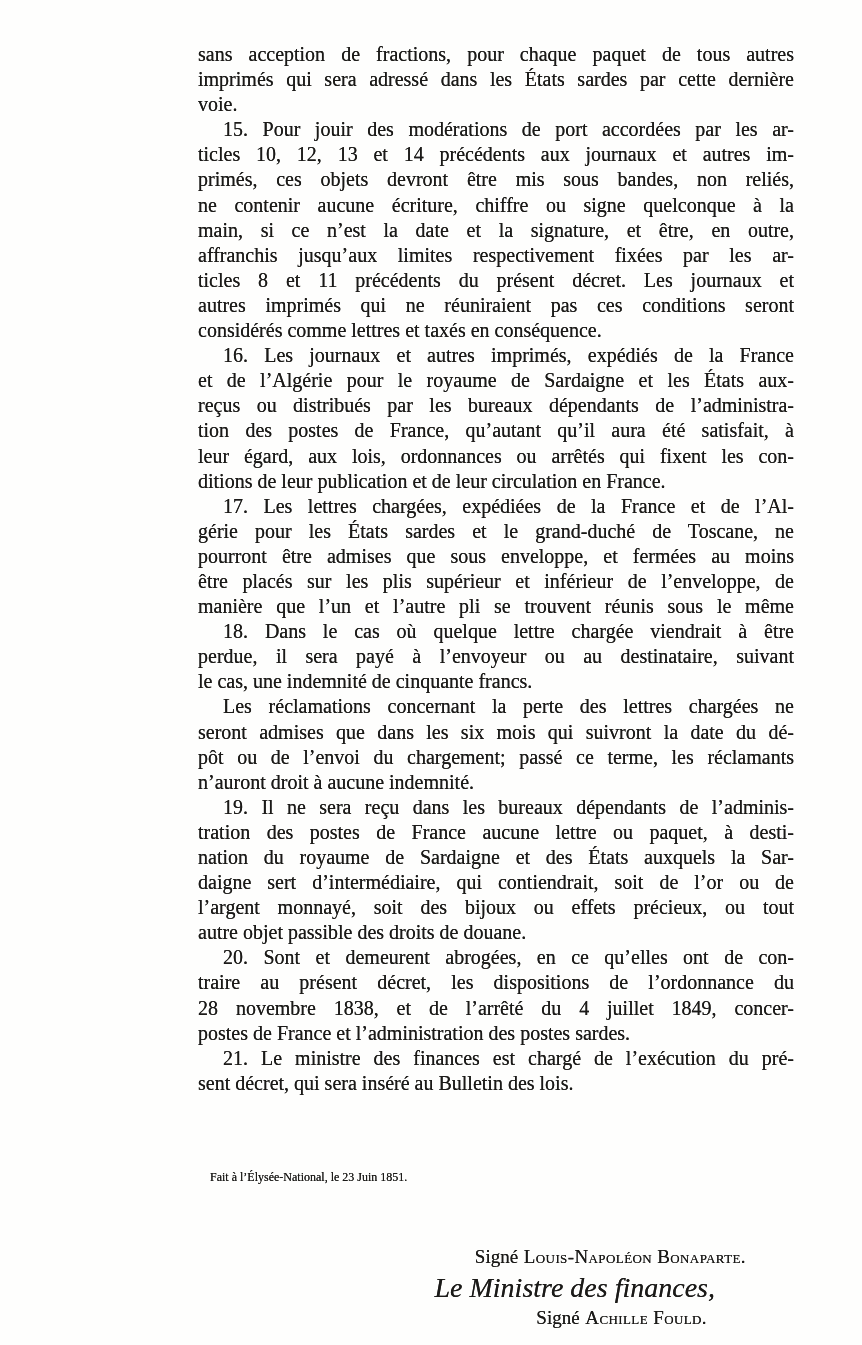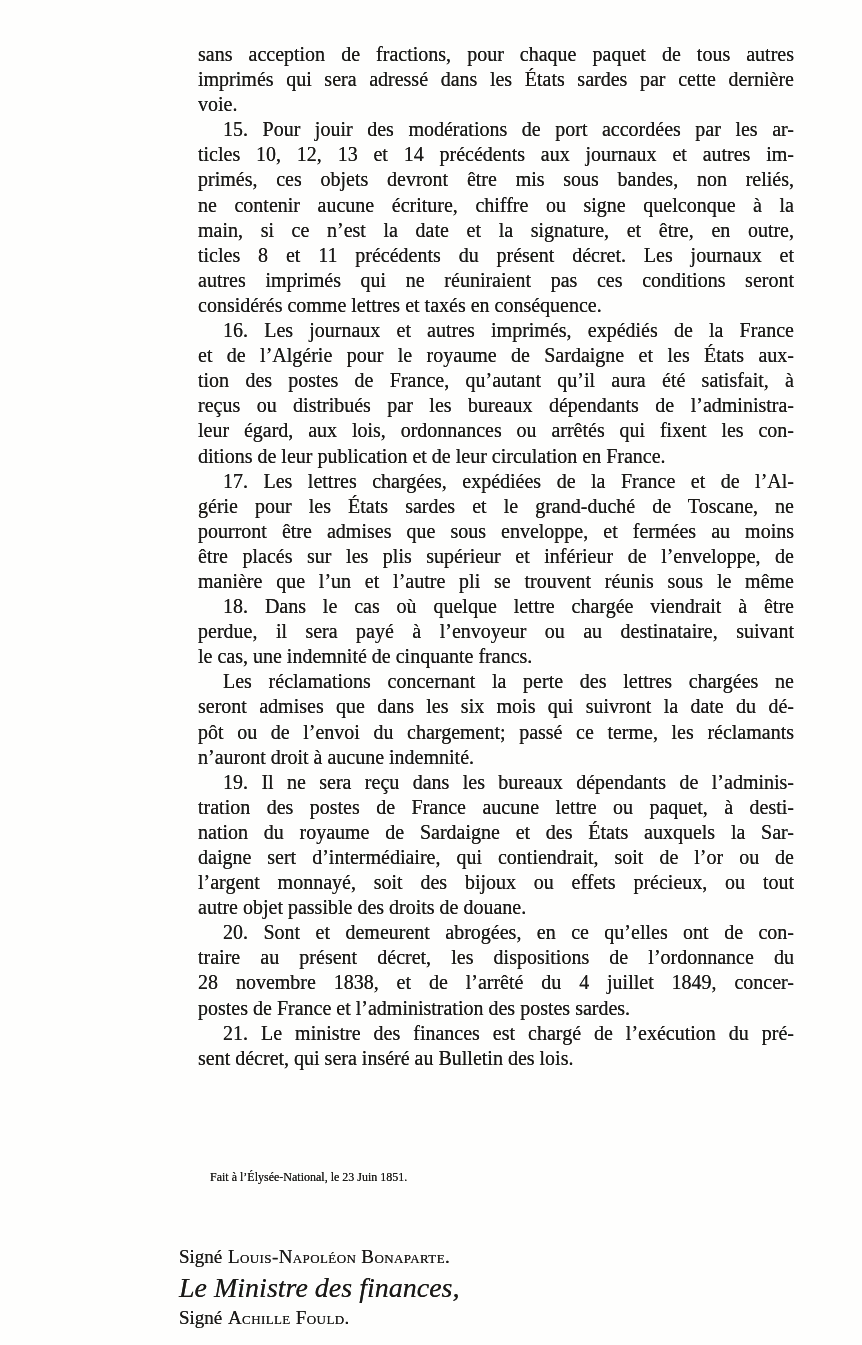--- a/index.html
+++ b/index.html
@@ -48,21 +48,21 @@
   .sig-block {
     position: absolute;
     left: 179px;
     top: 1242px;
     width: 596px;
   }
   .sig {
     font-size: 19px;
     line-height: 30.5px;
     height: 30.5px;
-    text-align: left;
+    text-align: right;
     white-space: nowrap;
   }
   .sig .prefix { margin-right: 0.3em; }
   .sig .sc {
     font-variant: small-caps;
     letter-spacing: 0.4px;
   }
   .sig1 { padding-right: 29px; }
   .sig2 {
     padding-right: 60px;
@@ -77,27 +77,28 @@
 <div class="page">
   <div class="text-block" id="body-block">
       <div class="line">sans acception de fractions, pour chaque paquet de tous autres</div>
       <div class="line">imprimés qui sera adressé dans les États sardes par cette dernière</div>
       <div class="line last">voie.</div>
       <div class="line indent">15. Pour jouir des modérations de port accordées par les ar-</div>
       <div class="line">ticles 10, 12, 13 et 14 précédents aux journaux et autres im-</div>
       <div class="line">primés, ces objets devront être mis sous bandes, non reliés,</div>
       <div class="line">ne contenir aucune écriture, chiffre ou signe quelconque à la</div>
       <div class="line">main, si ce n’est la date et la signature, et être, en outre,</div>
+      <div class="line">affranchis jusqu’aux limites respectivement fixées par les ar-</div>
       <div class="line">ticles 8 et 11 précédents du présent décret. Les journaux et</div>
       <div class="line">autres imprimés qui ne réuniraient pas ces conditions seront</div>
       <div class="line last">considérés comme lettres et taxés en conséquence.</div>
       <div class="line indent">16. Les journaux et autres imprimés, expédiés de la France</div>
       <div class="line">et de l’Algérie pour le royaume de Sardaigne et les États aux-</div>
+      <div class="line">reçus ou distribués par les bureaux dépendants de l’administra-</div>
       <div class="line">tion des postes de France, qu’autant qu’il aura été satisfait, à</div>
-      <div class="line">reçus ou distribués par les bureaux dépendants de l’administra-</div>
       <div class="line">leur égard, aux lois, ordonnances ou arrêtés qui fixent les con-</div>
       <div class="line last">ditions de leur publication et de leur circulation en France.</div>
       <div class="line indent">17. Les lettres chargées, expédiées de la France et de l’Al-</div>
       <div class="line">gérie pour les États sardes et le grand-duché de Toscane, ne</div>
       <div class="line">pourront être admises que sous enveloppe, et fermées au moins</div>
       <div class="line">être placés sur les plis supérieur et inférieur de l’enveloppe, de</div>
       <div class="line">manière que l’un et l’autre pli se trouvent réunis sous le même</div>
       <div class="line indent">18. Dans le cas où quelque lettre chargée viendrait à être</div>
       <div class="line">perdue, il sera payé à l’envoyeur ou au destinataire, suivant</div>
       <div class="line last">le cas, une indemnité de cinquante francs.</div>

